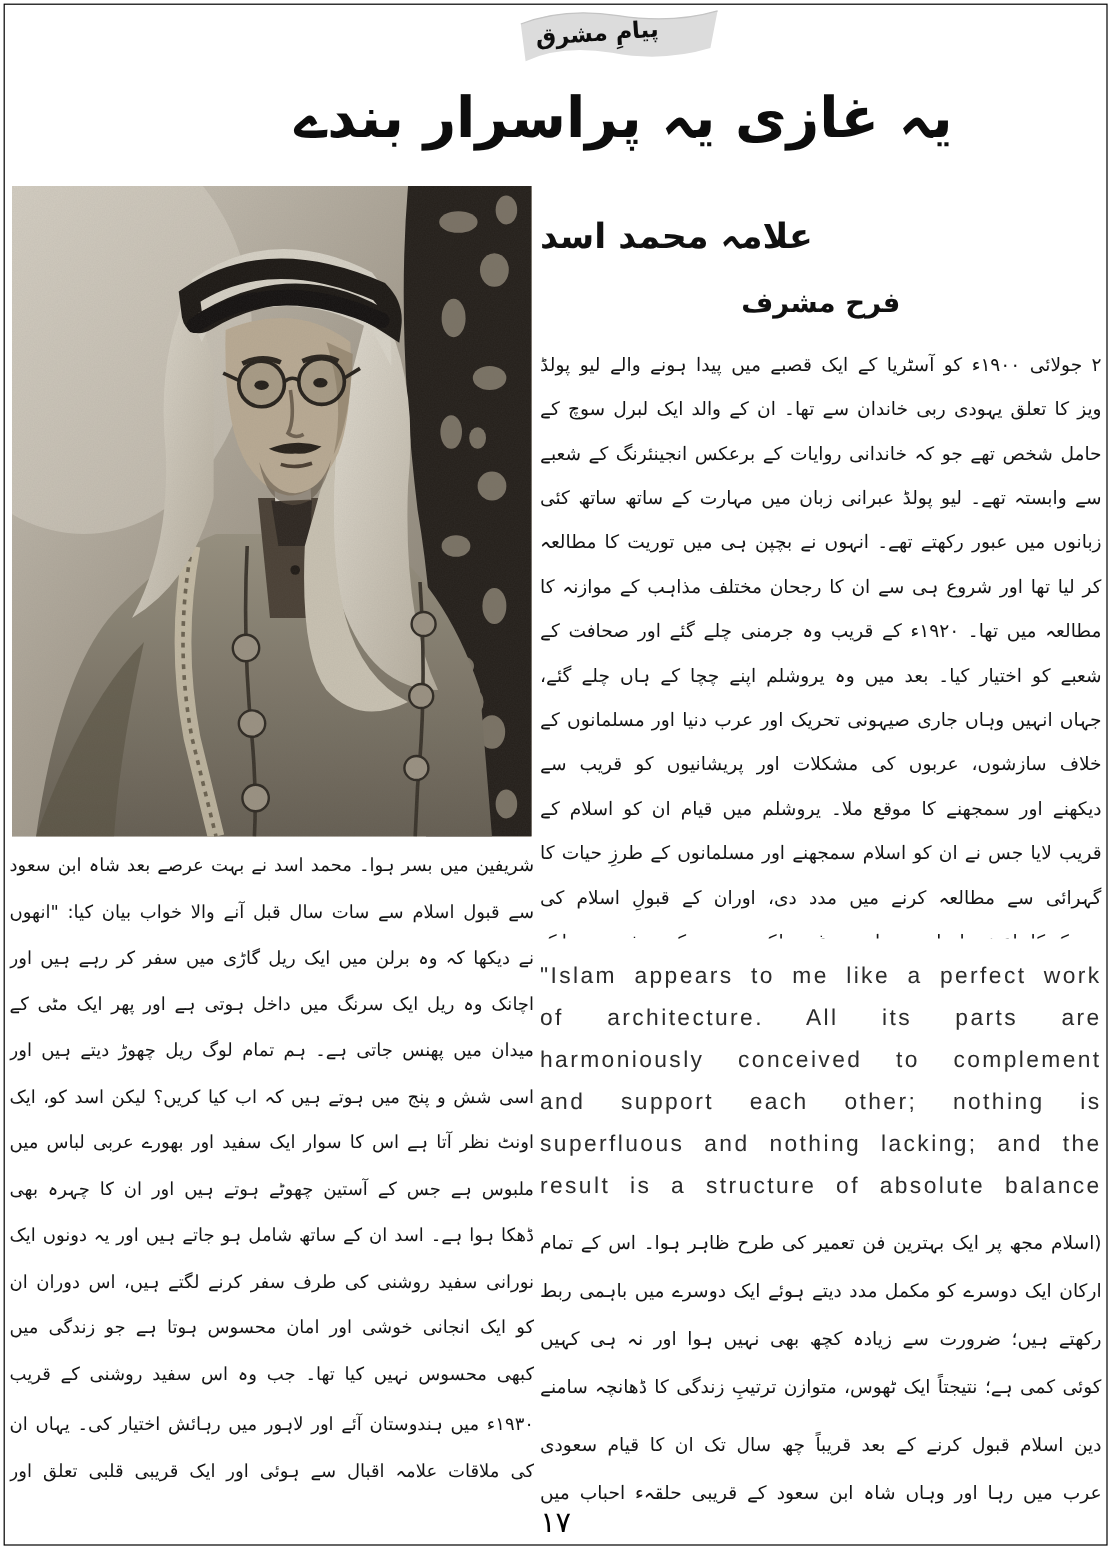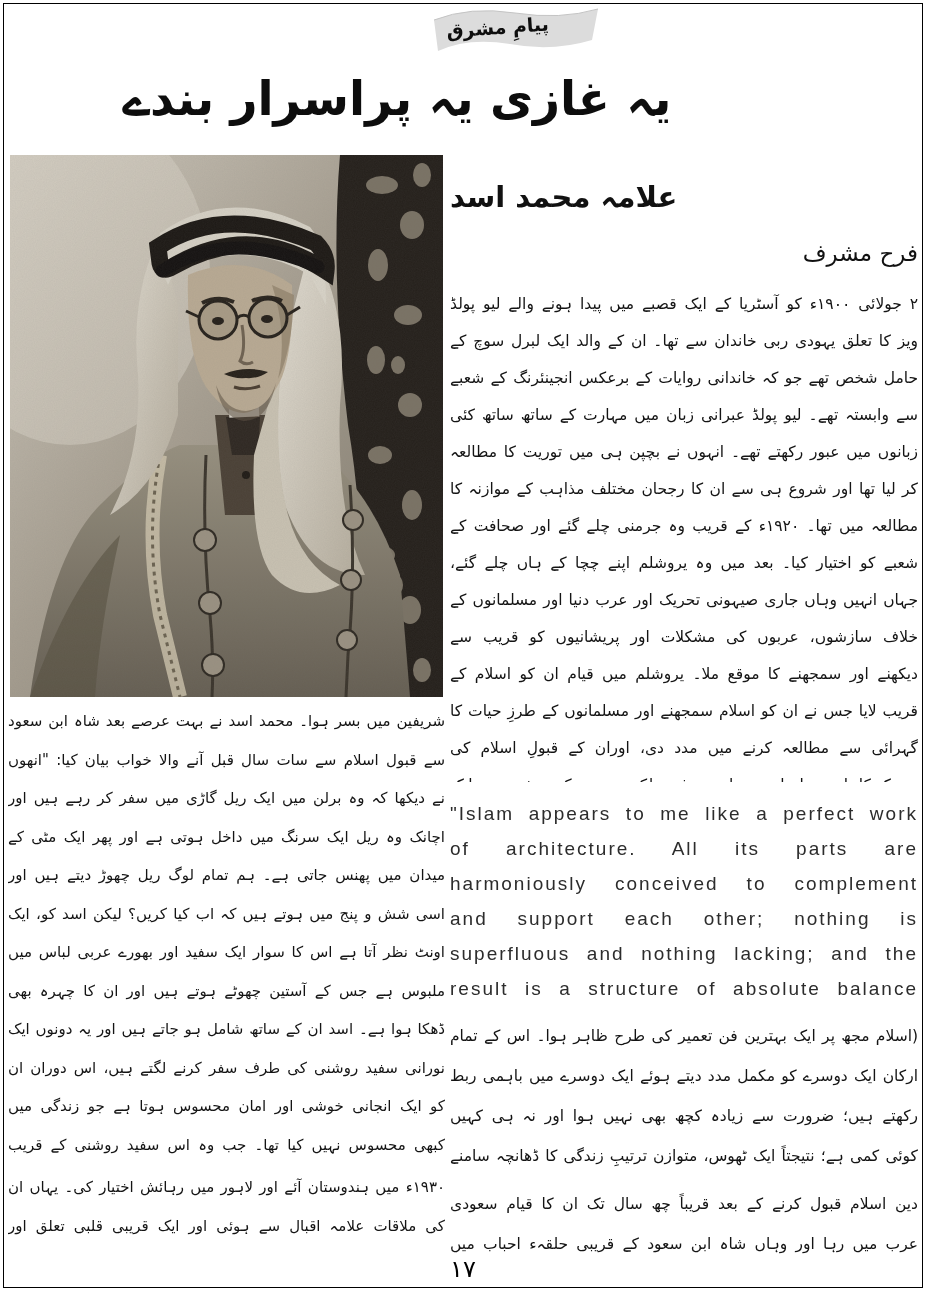--- a/index.html
+++ b/index.html
@@ -10,32 +10,32 @@
   .frame{position:absolute;inset:3px;border:1px solid #000;pointer-events:none;}
 
   
   .masthead{position:absolute;left:420px;top:4px;width:190px;height:60px;}
   .masthead svg{display:block;}
   .masthead text{font-family:"DejaVu Sans",sans-serif;font-weight:bold;}
 
   
   .title{
     position:absolute;left:0;top:56px;width:794px;height:86px;
-    text-align:center;font-size:47px;font-weight:bold;color:#0d0d0d;
+    text-align:right;font-size:47px;font-weight:bold;color:#0d0d0d;
     direction:rtl;letter-spacing:1px;line-height:86px;
   }
 
   
   .photo{position:absolute;left:10px;top:155px;width:433px;height:542px;background:#8d8679;}
   .photo svg{display:block;}
 
   
   .col-right{position:absolute;left:450px;top:168px;width:468px;direction:rtl;}
   .author-heading{text-align:left;font-size:29px;font-weight:bold;height:58px;line-height:58px;}
-  .byline{font-size:23px;font-weight:normal;height:54px;line-height:54px;margin-bottom:6px;}
+  .byline{text-align:center;font-size:23px;font-weight:bold;height:54px;line-height:54px;margin-bottom:6px;}
   .urdu{
     font-size:15.5px;line-height:37px;text-align:justify;color:#141414;
     word-spacing:1px;
   }
   .intro{height:496px;overflow:hidden;}
 
   .quote-en{
     direction:ltr;font-family:"Liberation Sans",sans-serif;
     font-size:19px;line-height:35px;letter-spacing:2px;word-spacing:6px;
     color:#2c2c2c;text-align:justify;text-align-last:center;

